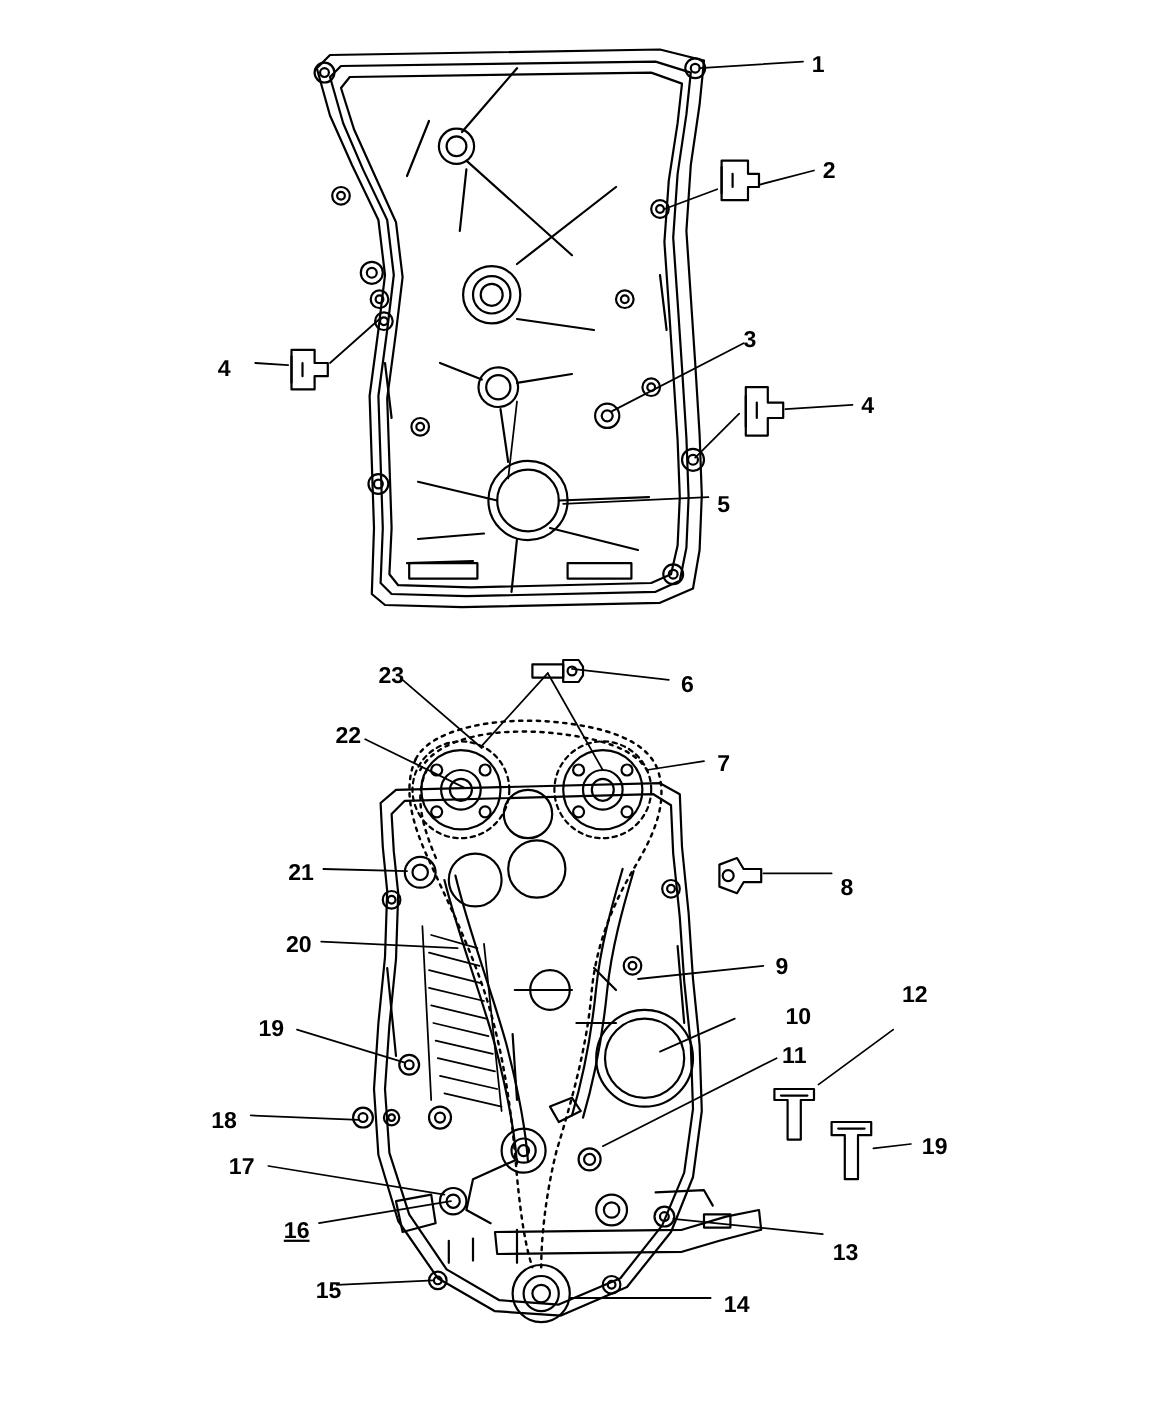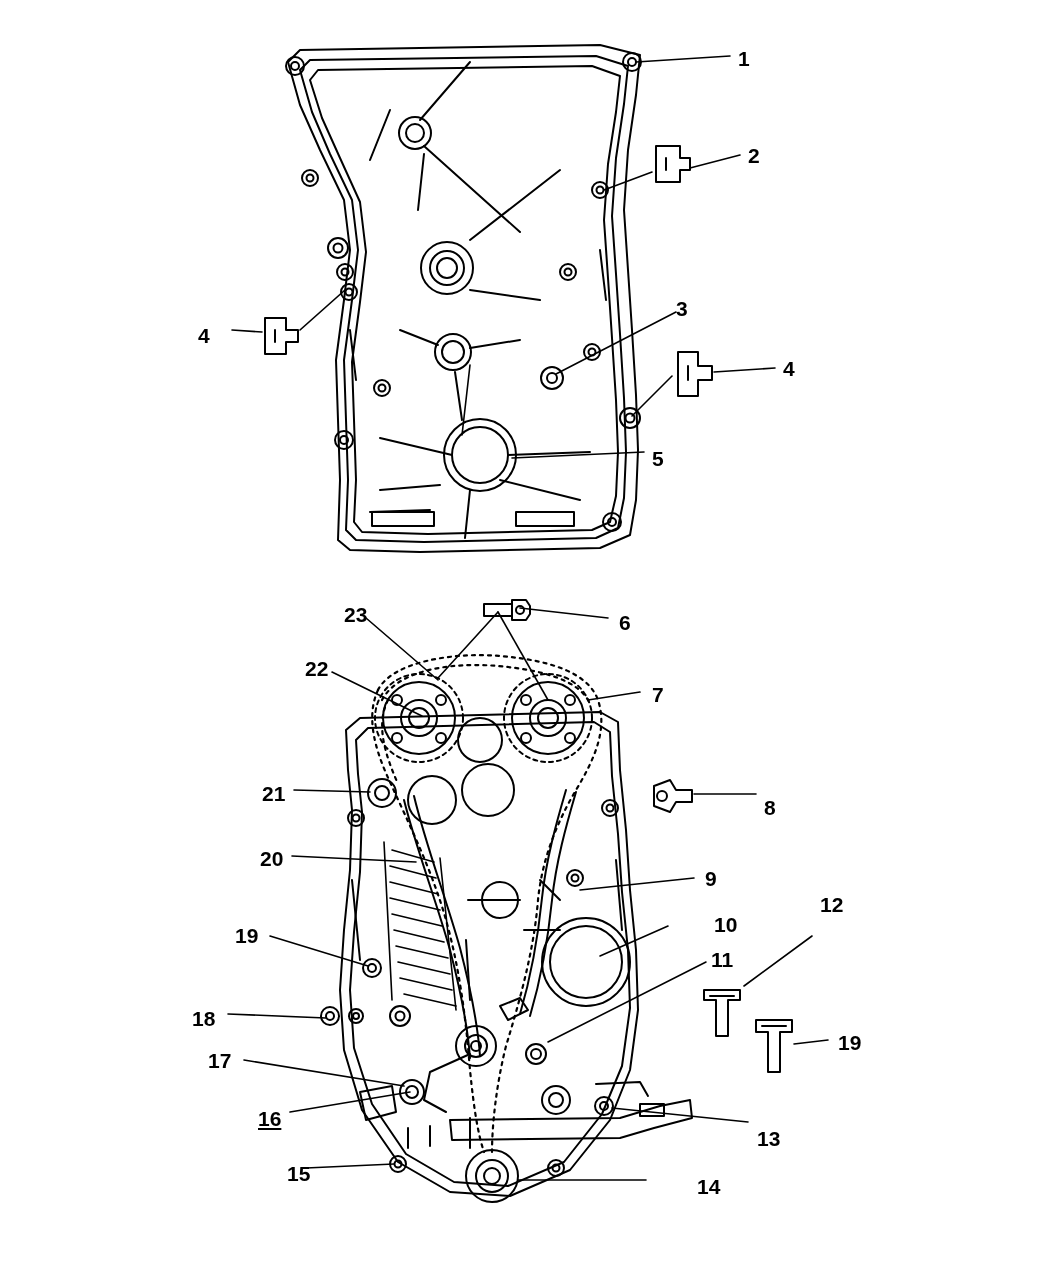--- a/index.html
+++ b/index.html
@@ -321,21 +321,21 @@
   <div class="callout-label" style="left:783px; top:358px;">4</div>
   <div class="callout-label" style="left:652px; top:448px;">5</div>
   <div class="callout-label" style="left:619px; top:612px;">6</div>
   <div class="callout-label" style="left:652px; top:684px;">7</div>
   <div class="callout-label" style="left:764px; top:797px;">8</div>
   <div class="callout-label" style="left:705px; top:868px;">9</div>
   <div class="callout-label" style="left:672px; top:914px;margin-left:42px;">10</div>
   <div class="callout-label" style="left:711px; top:949px;">11</div>
   <div class="callout-label" style="left:820px; top:894px;">12</div>
   <div class="callout-label" style="left:757px; top:1128px;">13</div>
-  <div class="callout-label" style="left:658px; top:1176px;margin-left:39px;">14</div>
+  <div class="callout-label" style="left:658px; top:1176px;">14</div>
   <div class="callout-label" style="left:276px; top:1163px;margin-left:11px;">15</div>
   <div class="callout-label" style="left:258px; top:1108px;text-decoration:underline;">16</div>
   <div class="callout-label" style="left:208px; top:1050px;">17</div>
   <div class="callout-label" style="left:192px; top:1008px;">18</div>
   <div class="callout-label" style="left:235px; top:925px;">19</div>
   <div class="callout-label" style="left:838px; top:1032px;">19</div>
   <div class="callout-label" style="left:260px; top:848px;">20</div>
   <div class="callout-label" style="left:262px; top:783px;text-align:right;">21</div>
   <div class="callout-label" style="left:305px; top:658px;">22</div>
   <div class="callout-label" style="left:344px; top:604px;">23</div>

